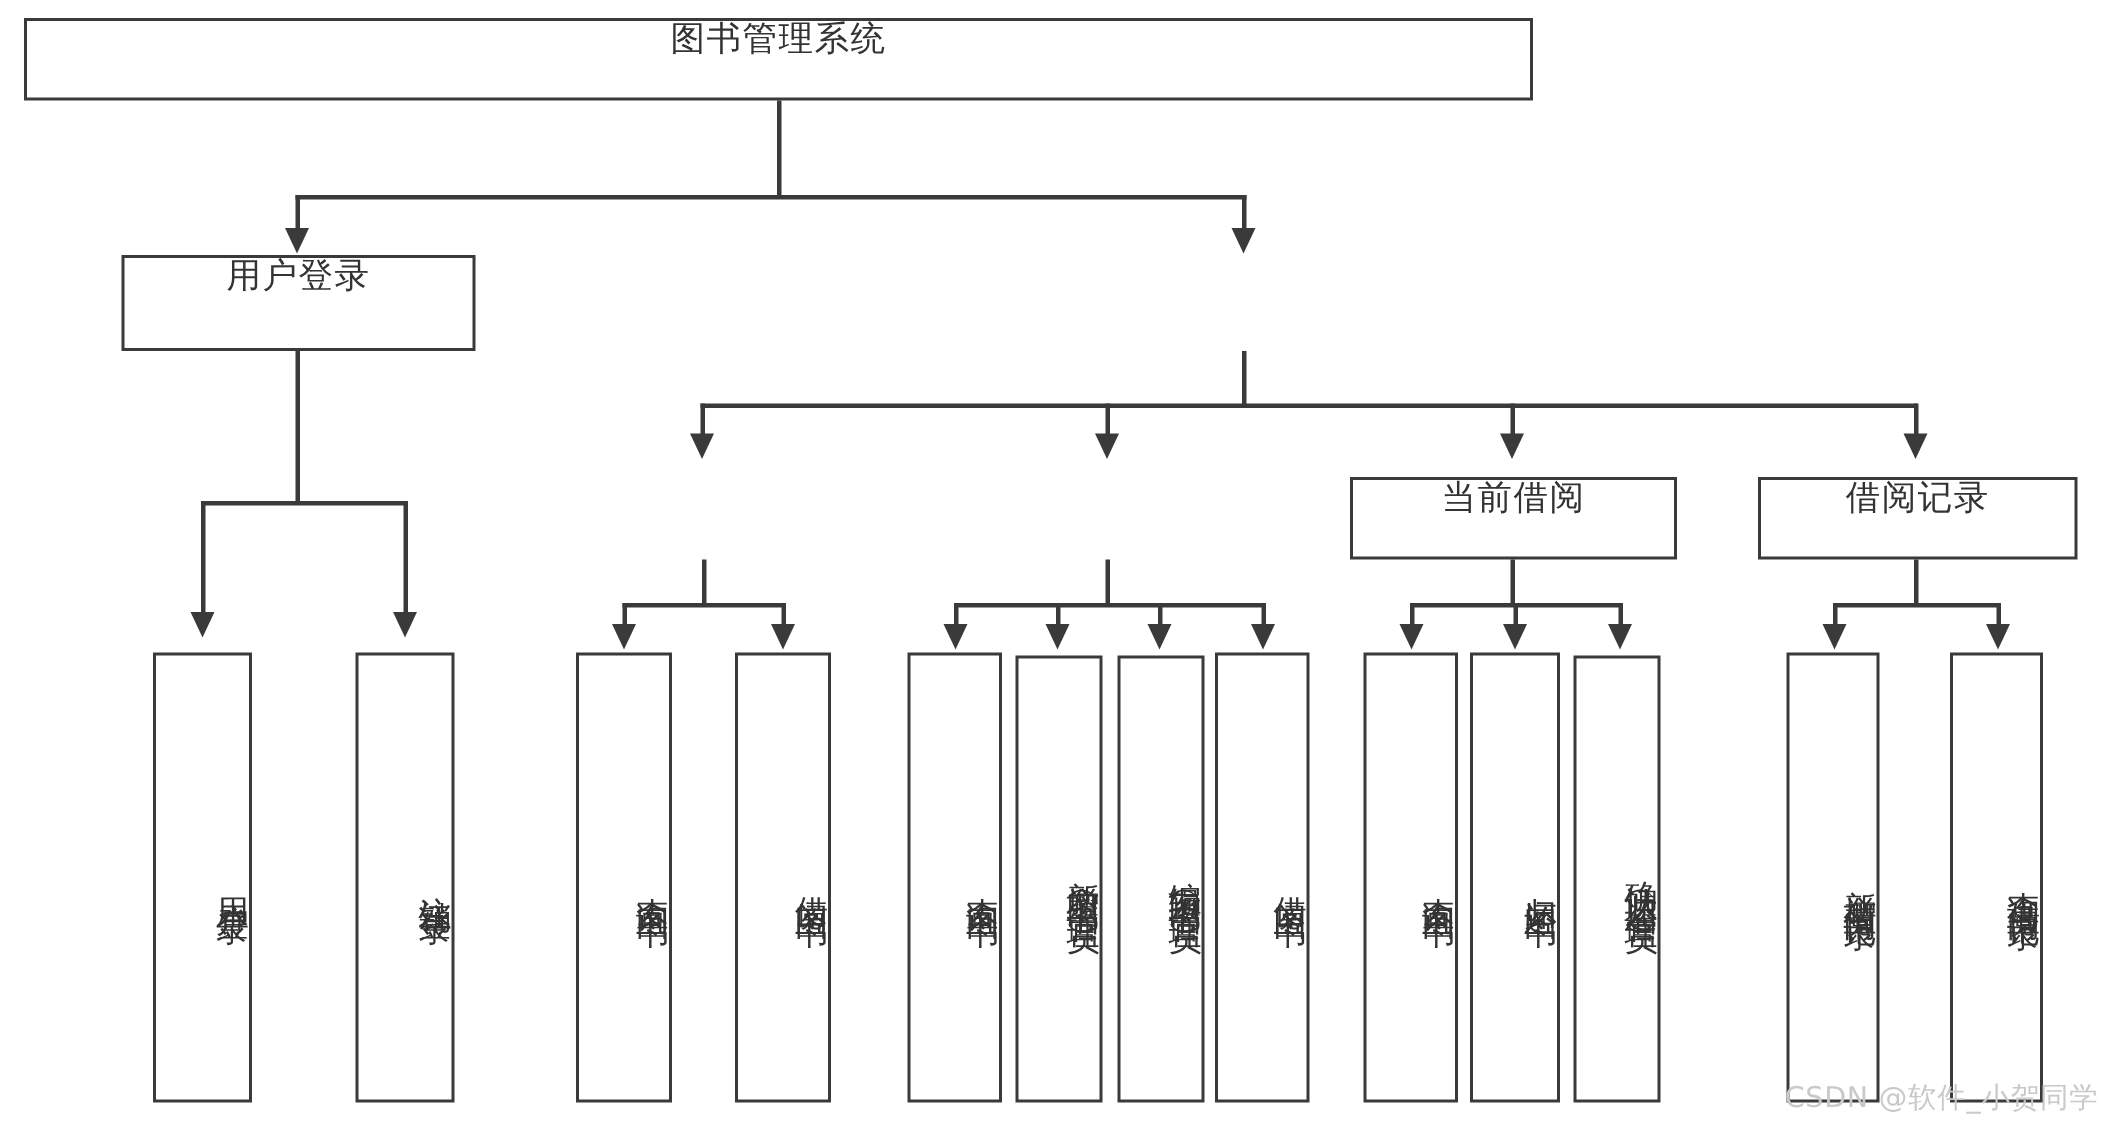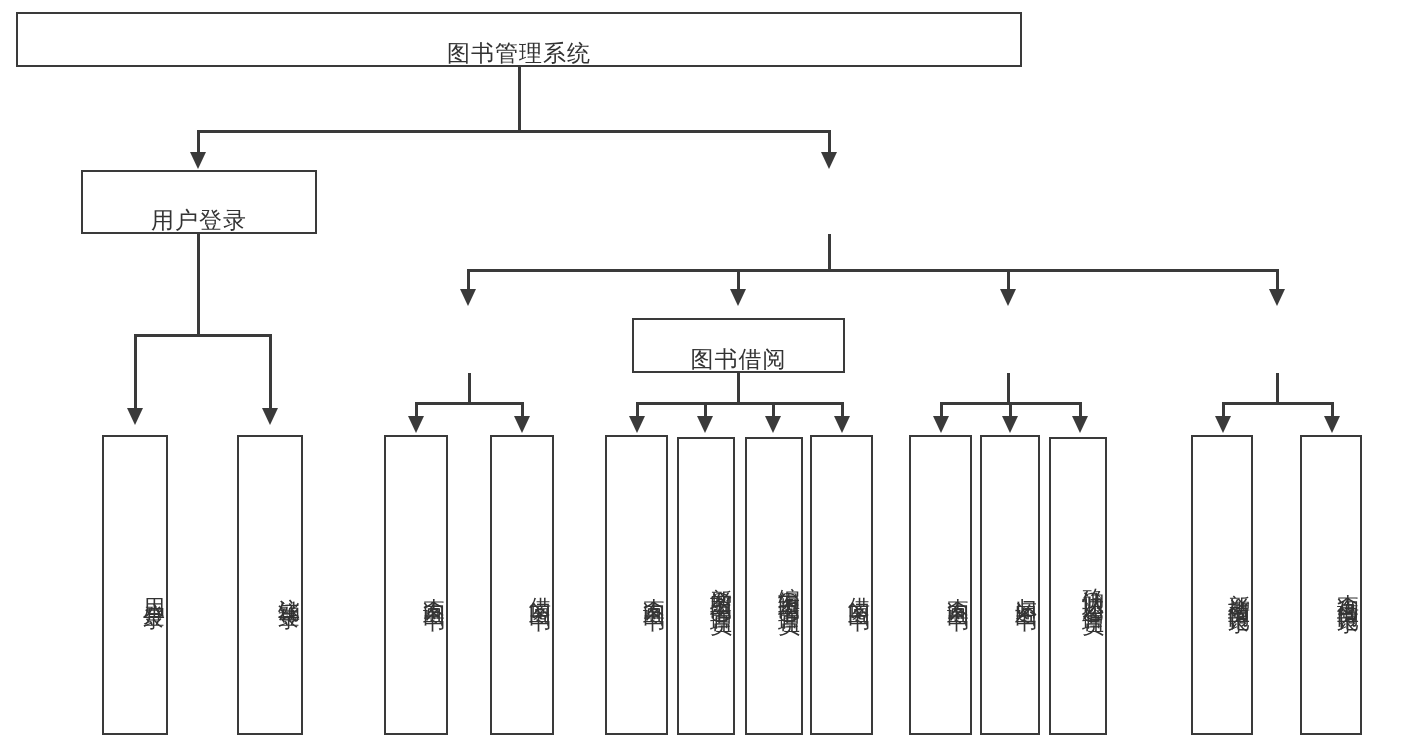--- a/index.html
+++ b/index.html
@@ -15,21 +15,21 @@
     background:#ffffff;
     overflow:hidden;
   }
   
   .node{
     position:absolute;
     box-sizing:border-box;
     border:2.5px solid #3a3a3a;
     background:#ffffff;
     display:flex;
-    align-items:flex-end;
+    align-items:flex-start;
     justify-content:center;
     text-align:center;
     line-height:1.05;
     color:#333333;
   }
   .node.horiz{
     font-size:23px;
     letter-spacing:1px;
   }
   .node.vert{
@@ -117,22 +117,25 @@
 
   <div class="line vline" style="left:737px;top:269px;height:22px;"></div>
   <div class="arrow" style="left:730px;top:289px;"></div>
 
   <div class="line vline" style="left:1007px;top:269px;height:22px;"></div>
   <div class="arrow" style="left:1000px;top:289px;"></div>
 
   <div class="line vline" style="left:1276px;top:269px;height:22px;"></div>
   <div class="arrow" style="left:1269px;top:289px;"></div>
 
-  <div class="node horiz" style="left:632px;top:318px;width:213px;height:55px;">
-    <span class="lbl">图书借阅</span>
+  <div class="node horiz" style="left:900px;top:318px;width:218px;height:55px;">
+    <span class="lbl">当前借阅</span>
+  </div>
+  <div class="node horiz" style="left:1172px;top:318px;width:213px;height:55px;">
+    <span class="lbl">借阅记录</span>
   </div>
 
   <div class="line vline" style="left:468px;top:373px;height:31px;"></div>
   <div class="line hline" style="left:415px;top:402px;width:107px;"></div>
   <div class="line vline" style="left:415px;top:402px;height:16px;"></div>
   <div class="arrow" style="left:408px;top:416px;"></div>
   <div class="line vline" style="left:521px;top:402px;height:16px;"></div>
   <div class="arrow" style="left:514px;top:416px;"></div>
 
   <div class="node vert" style="left:384px;top:435px;width:64px;height:300px;">
@@ -192,14 +195,15 @@
   <div class="line vline" style="left:1331px;top:402px;height:16px;"></div>
   <div class="arrow" style="left:1324px;top:416px;"></div>
 
   <div class="node vert" style="left:1191px;top:435px;width:62px;height:300px;">
     <span class="lbl">新增借阅记录</span>
   </div>
   <div class="node vert" style="left:1300px;top:435px;width:62px;height:300px;">
     <span class="lbl">查询借阅记录</span>
   </div>
 
+  <div id="watermark">CSDN @软件_小贺同学</div>
 
 </div>
 
 </body></html>

